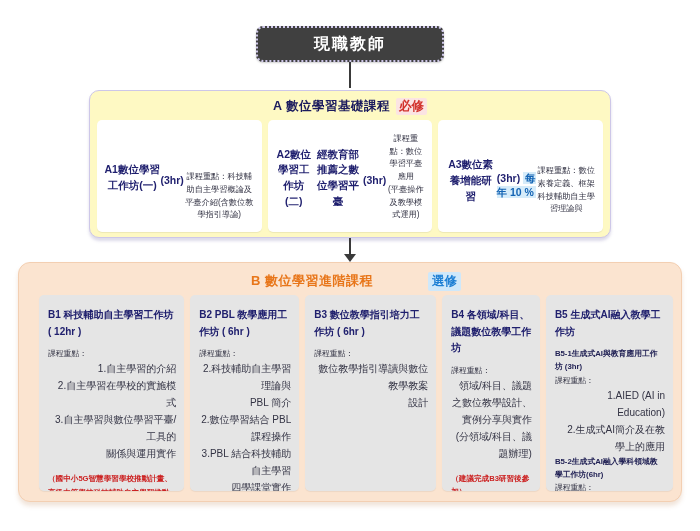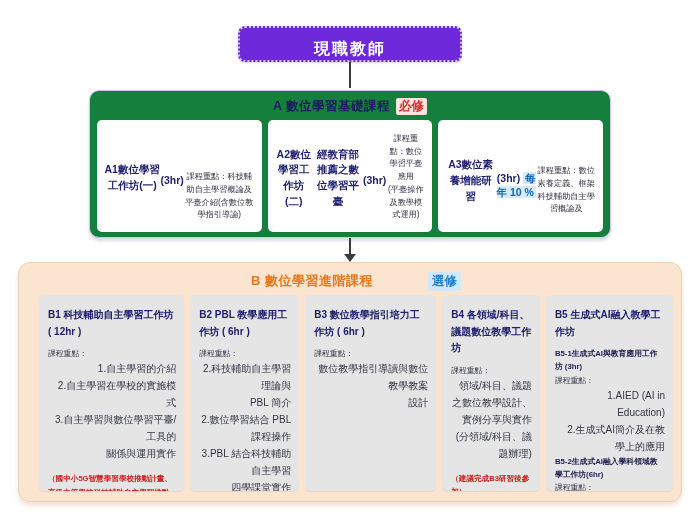--- a/index.html
+++ b/index.html
@@ -15,25 +15,25 @@
     background: #ffffff;
   }
 
   
   .top-wrap {
     position: absolute;
     top: 26px; left: 0; width: 700px;
     display: flex; justify-content: center;
   }
   .top-node {
-    width: 224px; height: 36px;
-    background: #6d28d9;
+    width: 188px; height: 36px;
+    background: #404040;
     border: 2px dotted #cfc8ea;
     border-radius: 7px;
-    display: flex; align-items: flex-end; justify-content: center;
+    display: flex; align-items: center; justify-content: center;
     box-shadow: 0 1px 2px rgba(0,0,0,.18);
   }
   .top-node span {
     color: #ffffff;
     font-size: 16px;
     font-weight: bold;
     letter-spacing: 2px;
   }
 
   
@@ -53,21 +53,21 @@
     border-left: 6px solid transparent;
     border-right: 6px solid transparent;
     border-top: 8px solid #3a3a3a;
   }
 
   
   .sectionA {
     position: absolute;
     top: 90px; left: 89px;
     width: 522px; height: 148px;
-    background: #15803d;
+    background: #fef9c3;
     border: 1px solid #cdc7e8;
     border-radius: 10px;
     box-shadow: 0 3px 3px rgba(120,110,170,.25);
     padding: 5px 7px 7px 7px;
   }
   .secA-title {
     height: 21px;
     display: flex; align-items: center; justify-content: center;
     gap: 6px;
   }
@@ -252,21 +252,21 @@
       </div>
 
       <div class="cardA a3">
         <div class="ctitle" style="margin-top:6px;">A3數位素養增能研習</div>
         <div class="chr" style="margin-top:16px;">
           <span>(3hr)</span>
           <span class="hl">每年 10 %</span>
         </div>
         <div class="cdesc">
           <div>課程重點：數位素養定義、框架</div>
-          <div>科技輔助自主學習概論及</div>
+          <div>科技輔助自主學習理論與</div>
         </div>
       </div>
 
     </div>
   </div>
 
   <div class="conn conn-2"></div>
   <div class="arrow-head"></div>
 
   <div class="sectionB">

